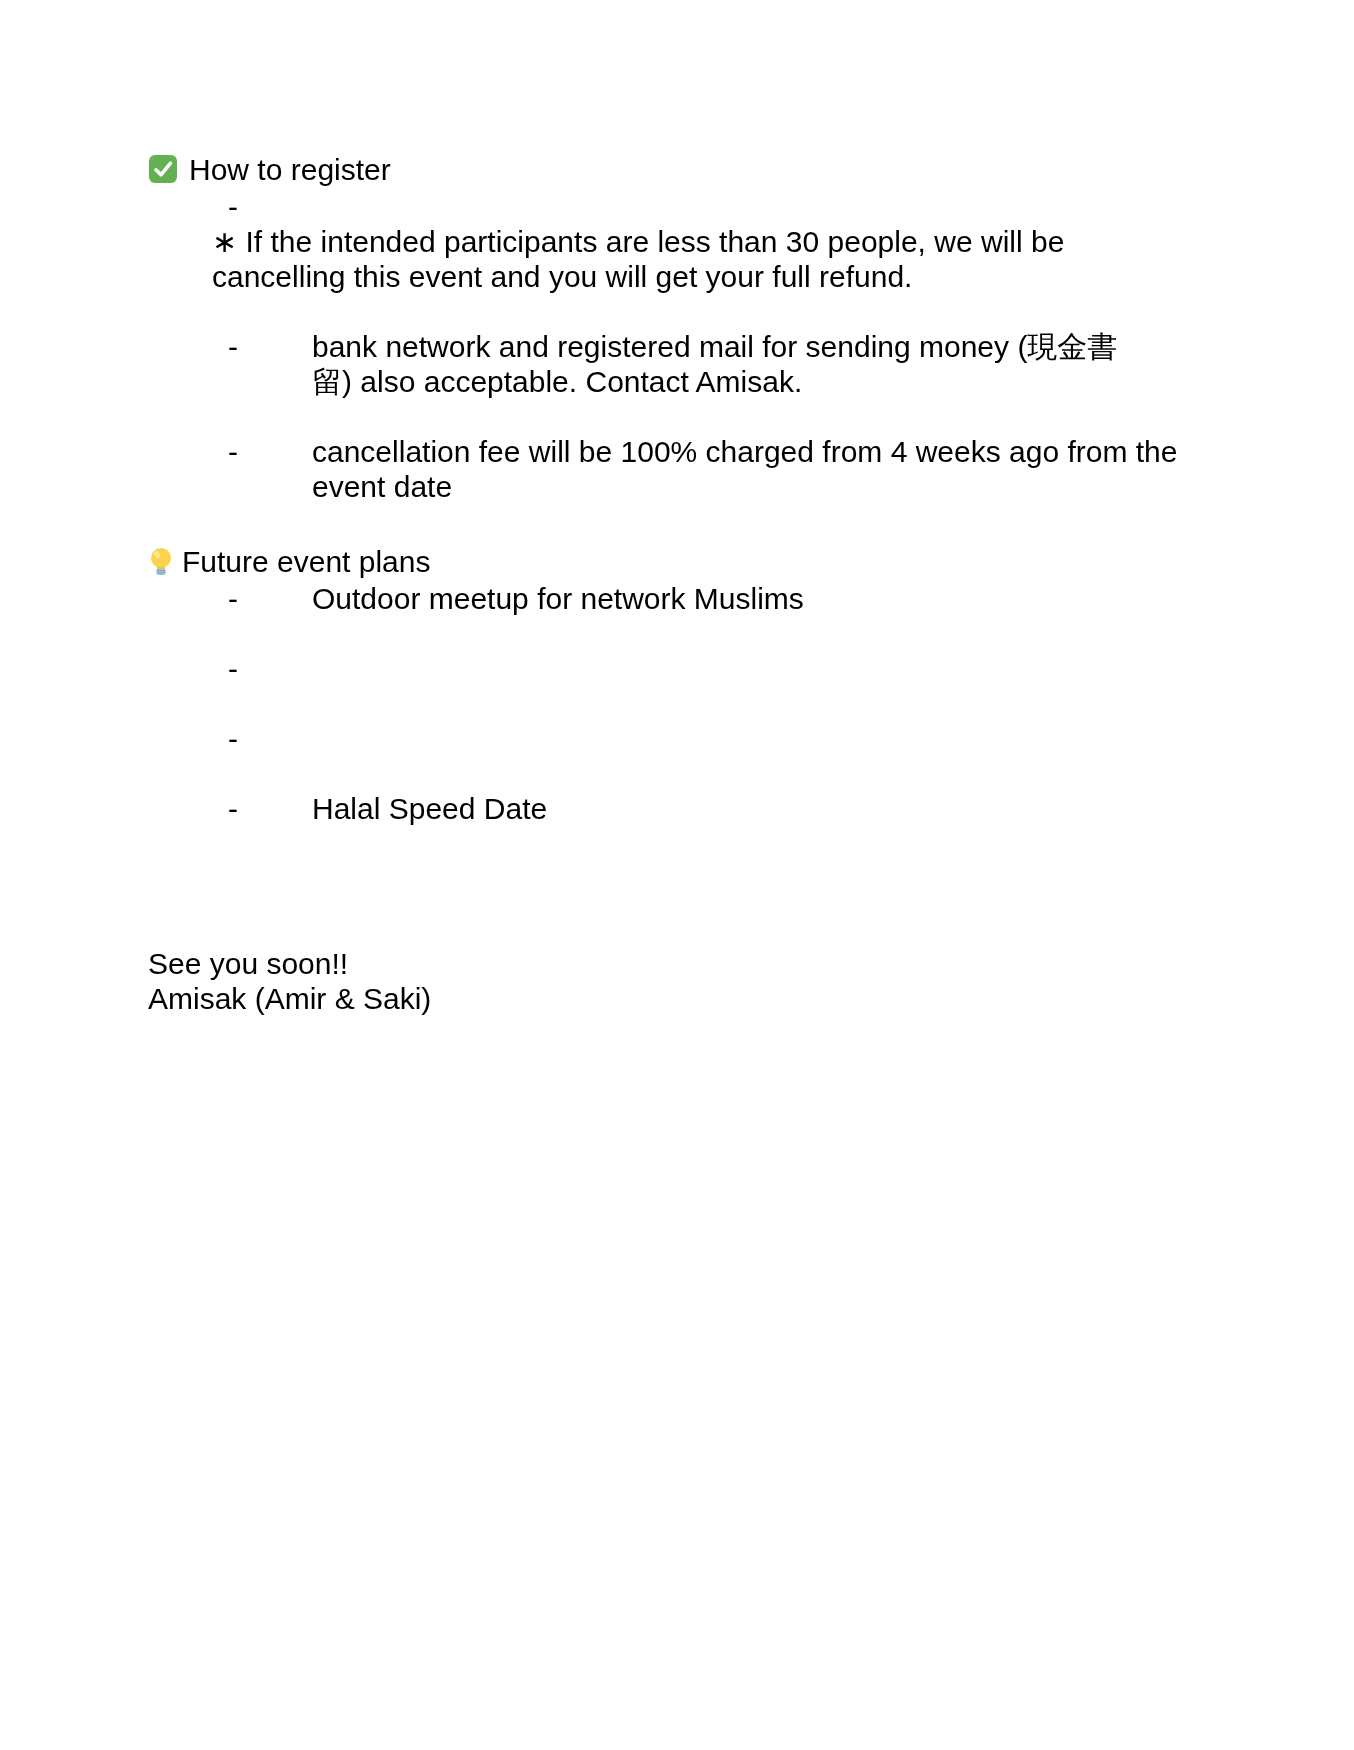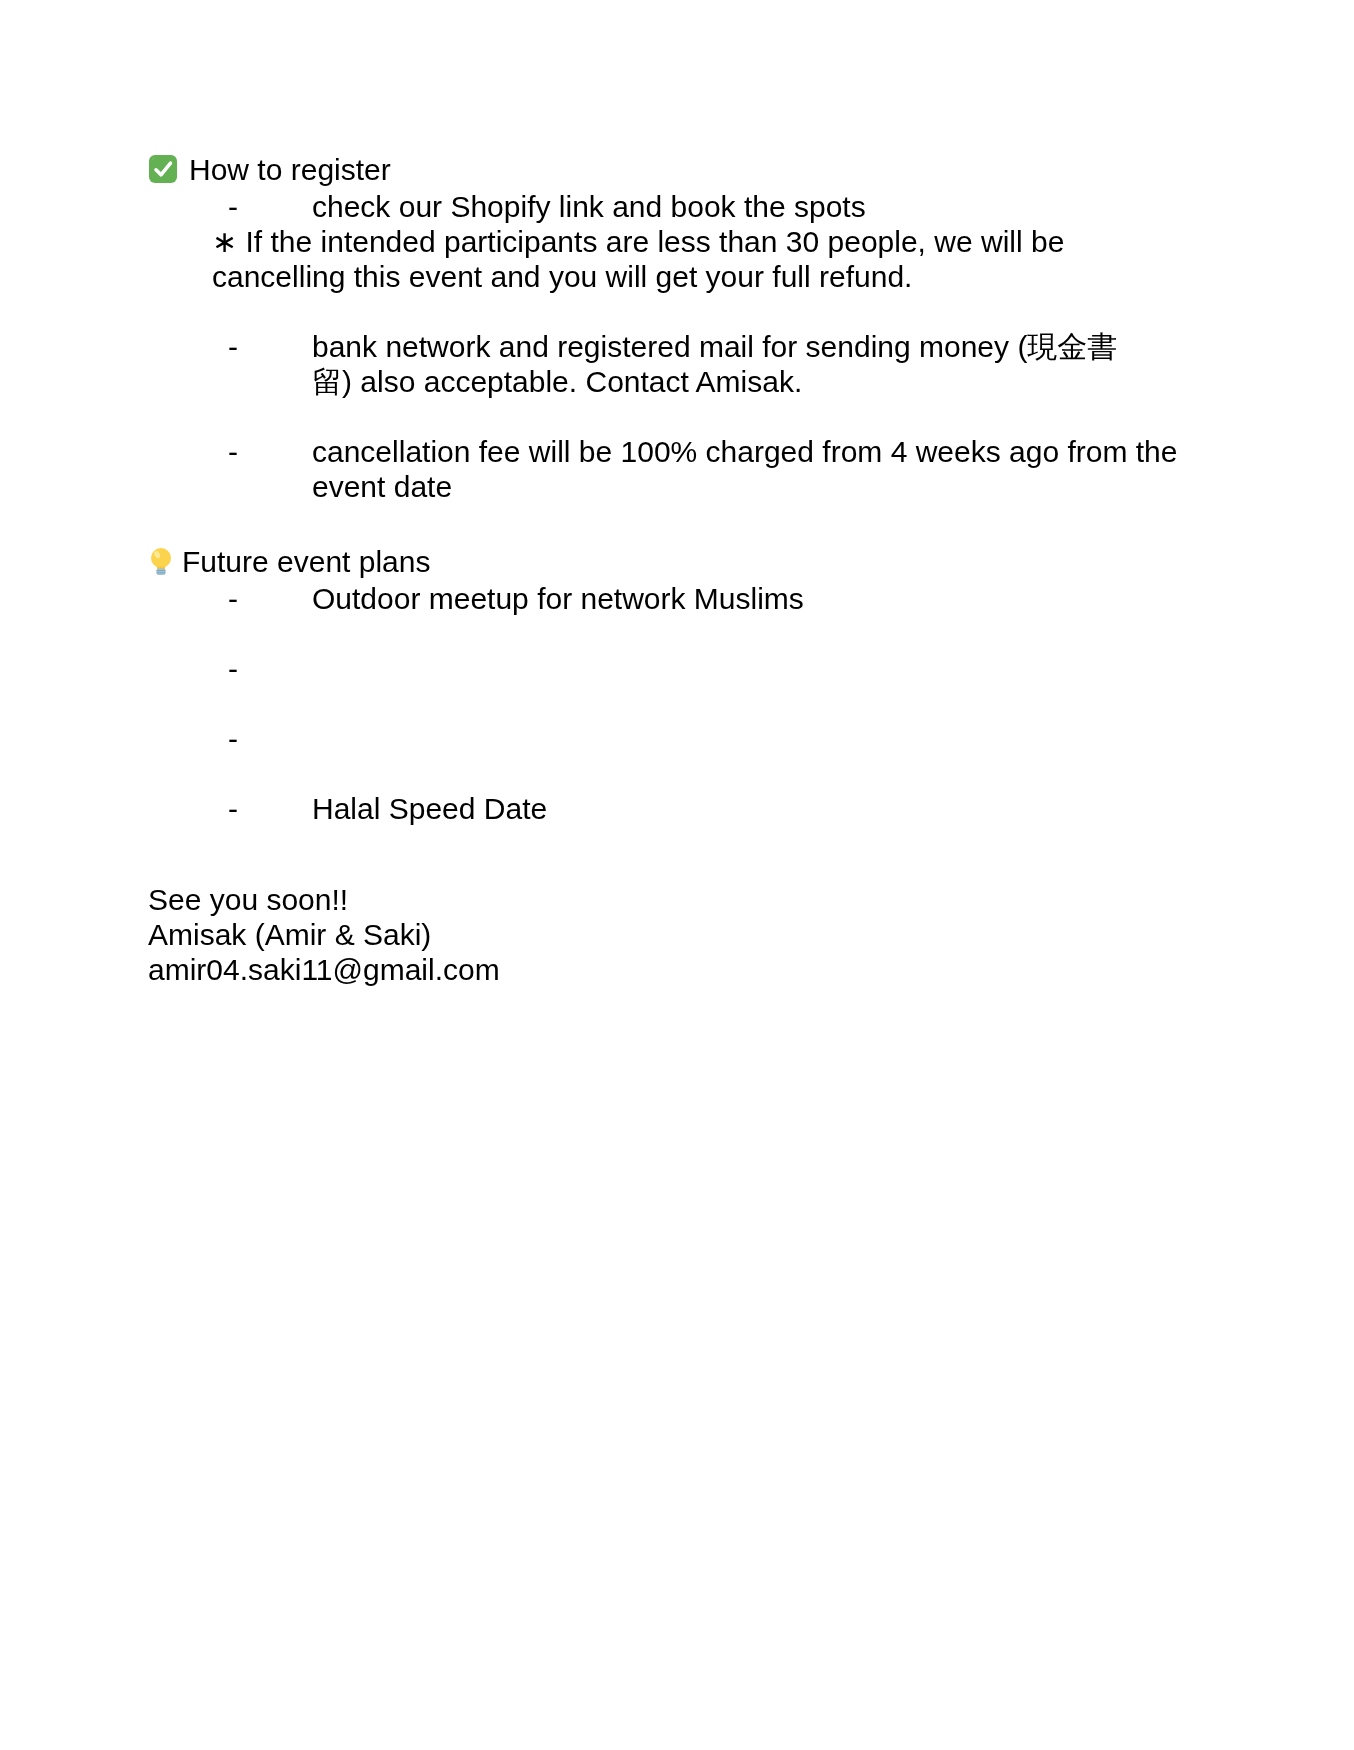--- a/index.html
+++ b/index.html
@@ -47,21 +47,21 @@
   }
   .note {
     margin: 0 0 16px 64px;
     max-width: 940px;
   }
   .gap1 { margin-top: 35px; }
   .gap2 { margin-top: 40px; }
   .w-bank { max-width: 840px; }
   .w-cancel { max-width: 880px; }
   .signature {
-    margin-top: 56px;
+    margin-top: 120px;
   }
   .signature p { margin: 0; }
 </style>
 </head>
 <body>
 
 <div class="page">
   <div class="content">
 
     <section>
@@ -71,21 +71,20 @@
             <rect x="1" y="1" width="28" height="28" rx="6" fill="#63b152"></rect>
             <path d="M3.2 6.5 Q4.5 3.5 7.5 3.2 L5 5 Z" fill="#8cc97e"></path>
             <path d="M8 15.8 L13 20.8 L22.5 9.2" stroke="#ffffff" stroke-width="3.6" fill="none" stroke-linecap="round" stroke-linejoin="round"></path>
           </svg>
         </span>
         <span>How to register</span>
       </h2>
 
       <div class="bullet">
         <span class="marker">-</span>
-        <span class="btext">check our Shopify link and book the spots</span>
       </div>
 
       <p class="note"><span>∗</span> <span>If the intended participants are less than 30 people, we will be cancelling this event and you will get your full refund.</span></p>
 
       <div class="bullet gap1">
         <span class="marker">-</span>
         <span class="btext w-bank">bank network and registered mail for sending money (現金書留) also acceptable. Contact Amisak.</span>
       </div>
 
       <div class="bullet gap1">
@@ -124,17 +123,16 @@
 
       <div class="bullet gap1">
         <span class="marker">-</span>
         <span class="btext">Halal Speed Date</span>
       </div>
     </section>
 
     <footer class="signature">
       <p>See you soon!!</p>
       <p>Amisak (Amir &amp; Saki)</p>
-      <p>amir04.saki11@gmail.com</p>
     </footer>
 
   </div>
 </div>
 
 </body></html>

